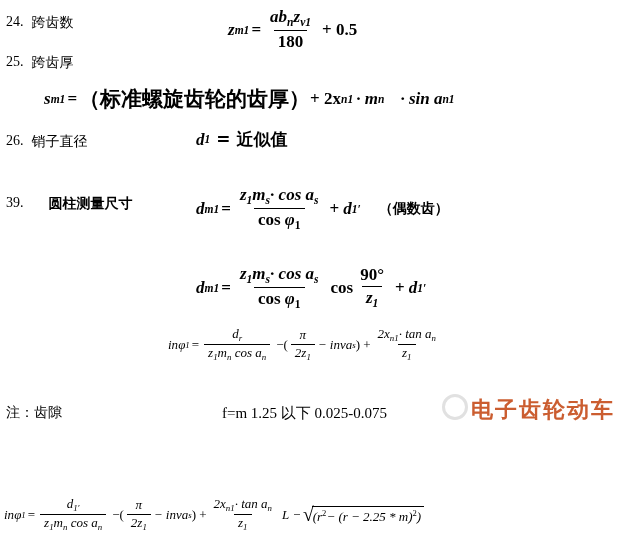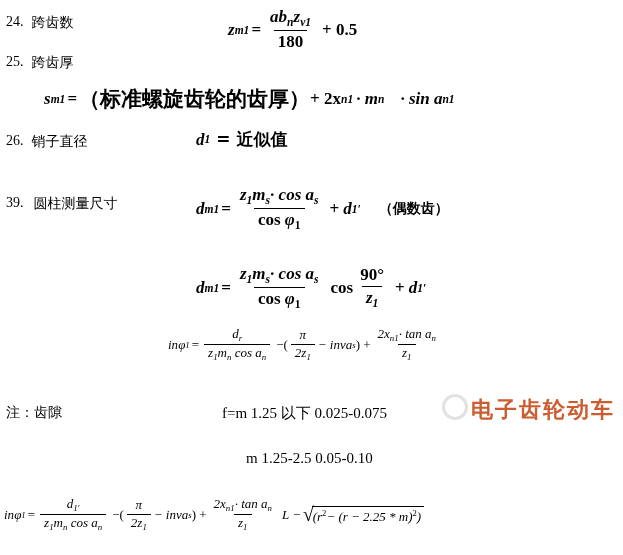--- a/index.html
+++ b/index.html
@@ -189,21 +189,21 @@
   </div>
 
   <div class="row math bold" style="left:196px; top:128px;">
     <span>d</span>
       <span class="sub">1</span>
     <span class="cjk" style="margin-left:6px; font-size:17px;">= 近似值</span>
   </div>
 
   <div class="row" style="left:6px; top:195px;">
     <span class="item-num">39.</span>
-    <span class="item-label" style="margin-left:10px;">圆柱测量尺寸</span>
+    <span class="item-label" style="margin-left:25px;font-weight:bold;">圆柱测量尺寸</span>
   </div>
 
   <div class="row math bold" style="left:196px; top:186px;">
     <span>d</span>
       <span class="sub">m1</span>
     <span class="op">=</span>
     <span class="frac">
       <span class="num"><span>z</span><span class="sub">1</span><span>m</span><span class="sub">s</span><span>· cos a</span><span class="sub">s</span></span>
       <span class="den"><span class="up">cos</span> <span>φ</span><span class="sub-up">1</span></span>
     </span>
@@ -253,23 +253,20 @@
       <span class="den"><span>z</span><span class="sub">1</span></span>
     </span>
   </div>
 
   <div class="row" style="left:6px; top:404px;">
     <span class="note-text">注：齿隙</span>
   </div>
   <div class="row" style="left:222px; top:404px;">
     <span class="plain">f=m 1.25 以下  0.025-0.075</span>
   </div>
-  <div class="row" style="left:246px; top:450px;">
-    <span class="plain">m 1.25-2.5    0.05-0.10</span>
-  </div>
 
   <div class="row math small-math" style="left:4px; top:498px;">
     <span>in</span>
       <span>φ</span>
       <span class="sub">1</span>
     <span class="op">=</span>
     <span class="frac">
       <span class="num"><span>d</span><span class="sub">1′</span></span>
       <span class="den"><span>z</span><span class="sub">1</span><span>m</span><span class="sub">n</span> <span>cos a</span><span class="sub">n</span></span>
     </span>

